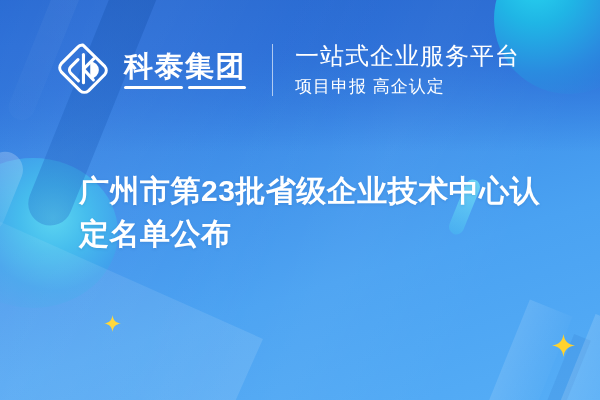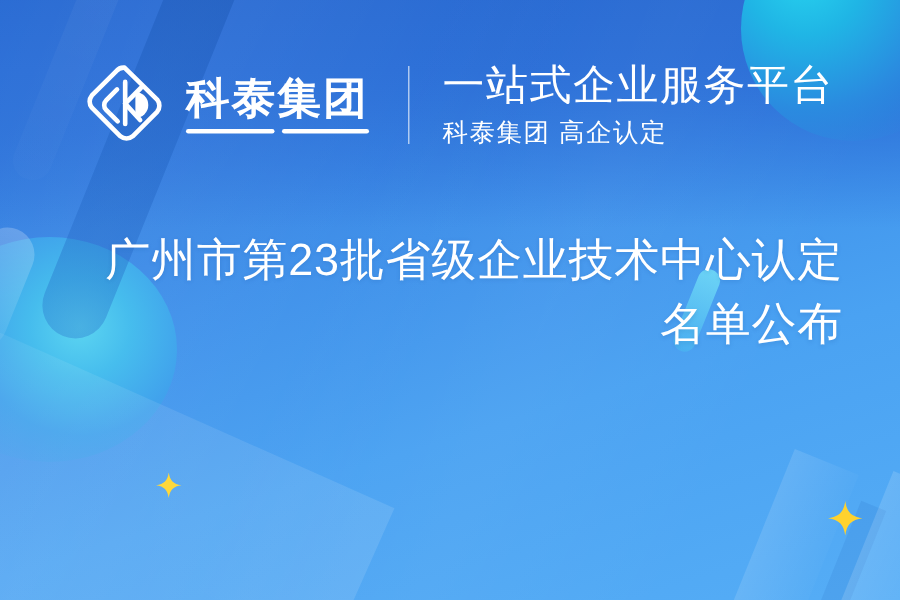--- a/index.html
+++ b/index.html
@@ -162,21 +162,21 @@
     width: 1px;
     height: 52px;
     background: rgba(255,255,255,0.62);
     margin: 0 22px 0 26px;
     flex: 0 0 auto;
   }
 
   .slogan { display: flex; flex-direction: column; justify-content: center; }
   .slogan-main {
     color: #ffffff;
-    font-size: 28px;
+    font-size: 24px;
     line-height: 1.12;
     letter-spacing: 1px;
     white-space: nowrap;
   }
   .slogan-sub {
     color: #ffffff;
     font-size: 17px;
     line-height: 1.15;
     letter-spacing: 1px;
     margin-top: 7px;
@@ -185,26 +185,25 @@
 
   
   .title-wrap {
     position: absolute;
     left: 62px; top: 152px;
     width: 500px;
   }
   .title {
     color: #ffffff;
     font-size: 30px;
-    font-weight: 400;
+    font-weight: 700;
     line-height: 1.44;
     letter-spacing: 0.5px;
-    margin: 0;
+    margin: 17px;
     text-shadow: 0 1px 3px rgba(20,70,150,0.18);
-    text-align: right;
   }
 </style>
 </head>
 <body>
 
 <div id="banner">
 
   <div class="bg-layer bg-top-wash"></div>
   <div class="bg-layer bg-sheen-a"></div>
   <div class="bg-layer bg-sheen-b"></div>
@@ -251,21 +250,21 @@
           <span class="logo-dash"></span>
           <span class="logo-dash"></span>
         </span>
       </span>
     </div>
 
     <div class="divider"></div>
 
     <div class="slogan">
       <div class="slogan-main">一站式企业服务平台</div>
-      <div class="slogan-sub">科泰集团 高企认定</div>
+      <div class="slogan-sub">项目申报 高企认定</div>
     </div>
   </div>
 
   <div class="title-wrap">
     <h1 class="title">广州市第23批省级企业技术中心认定名单公布</h1>
   </div>
 
 </div>
 
 </body></html>

